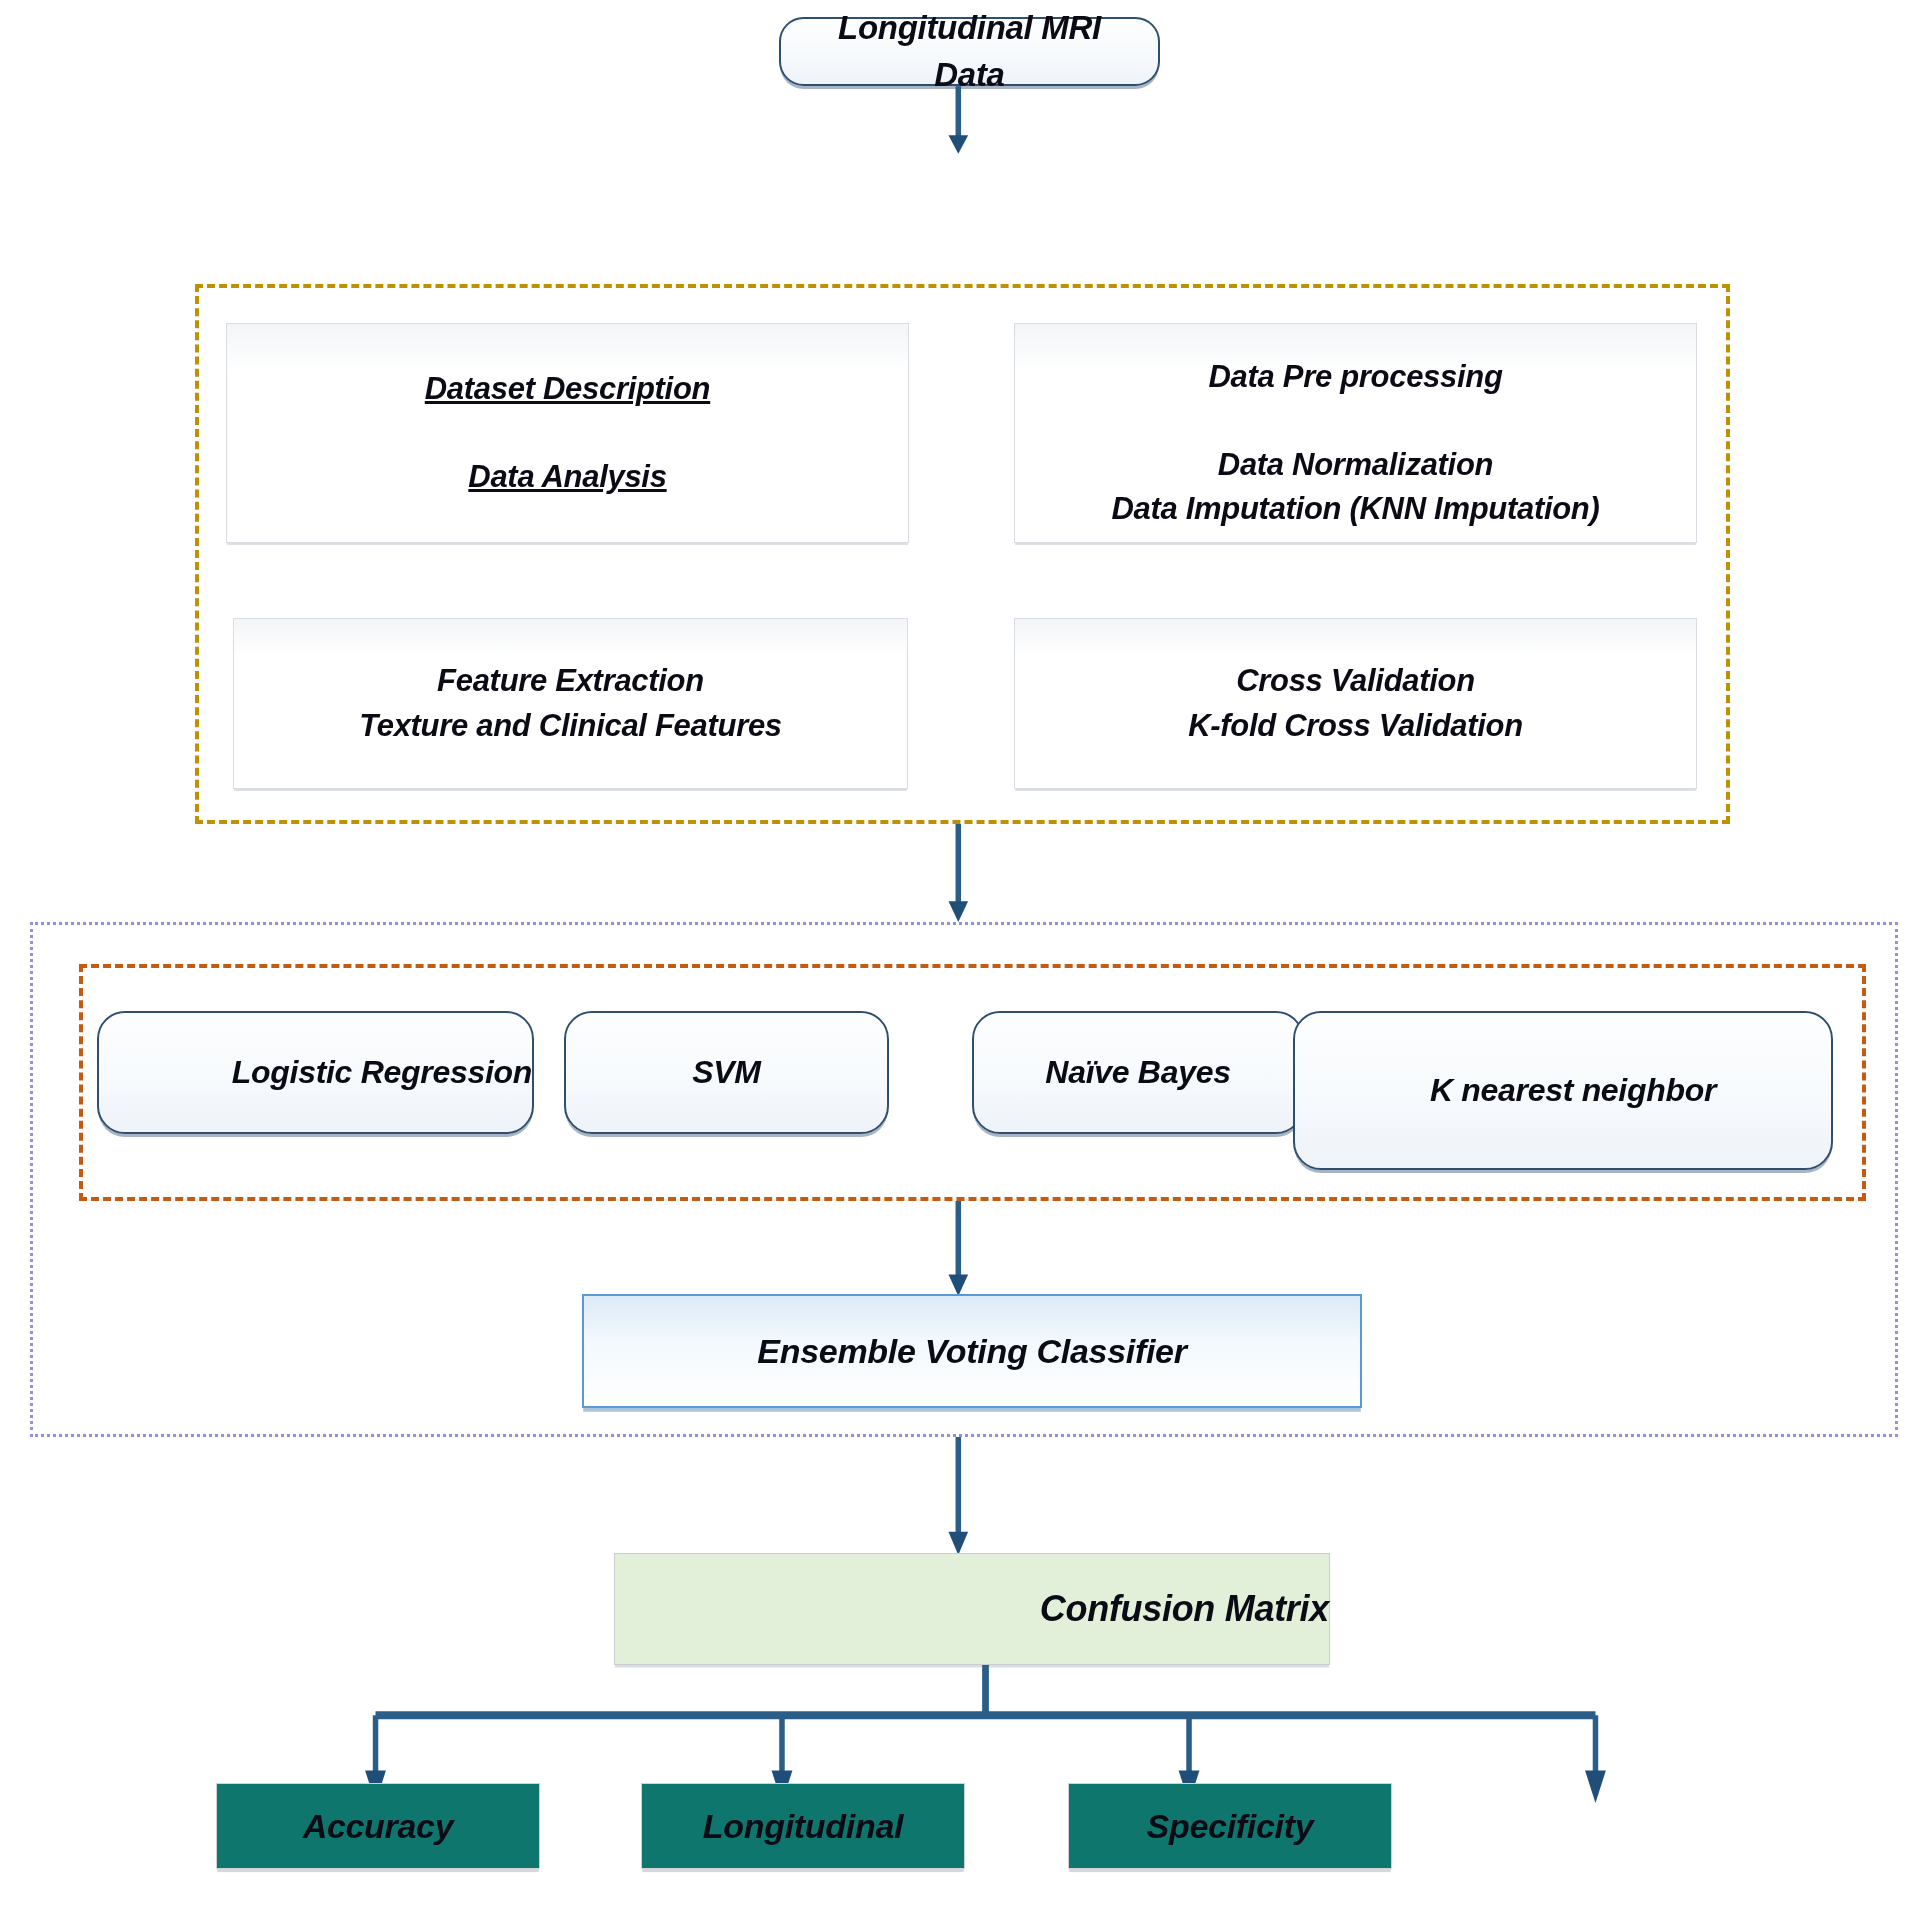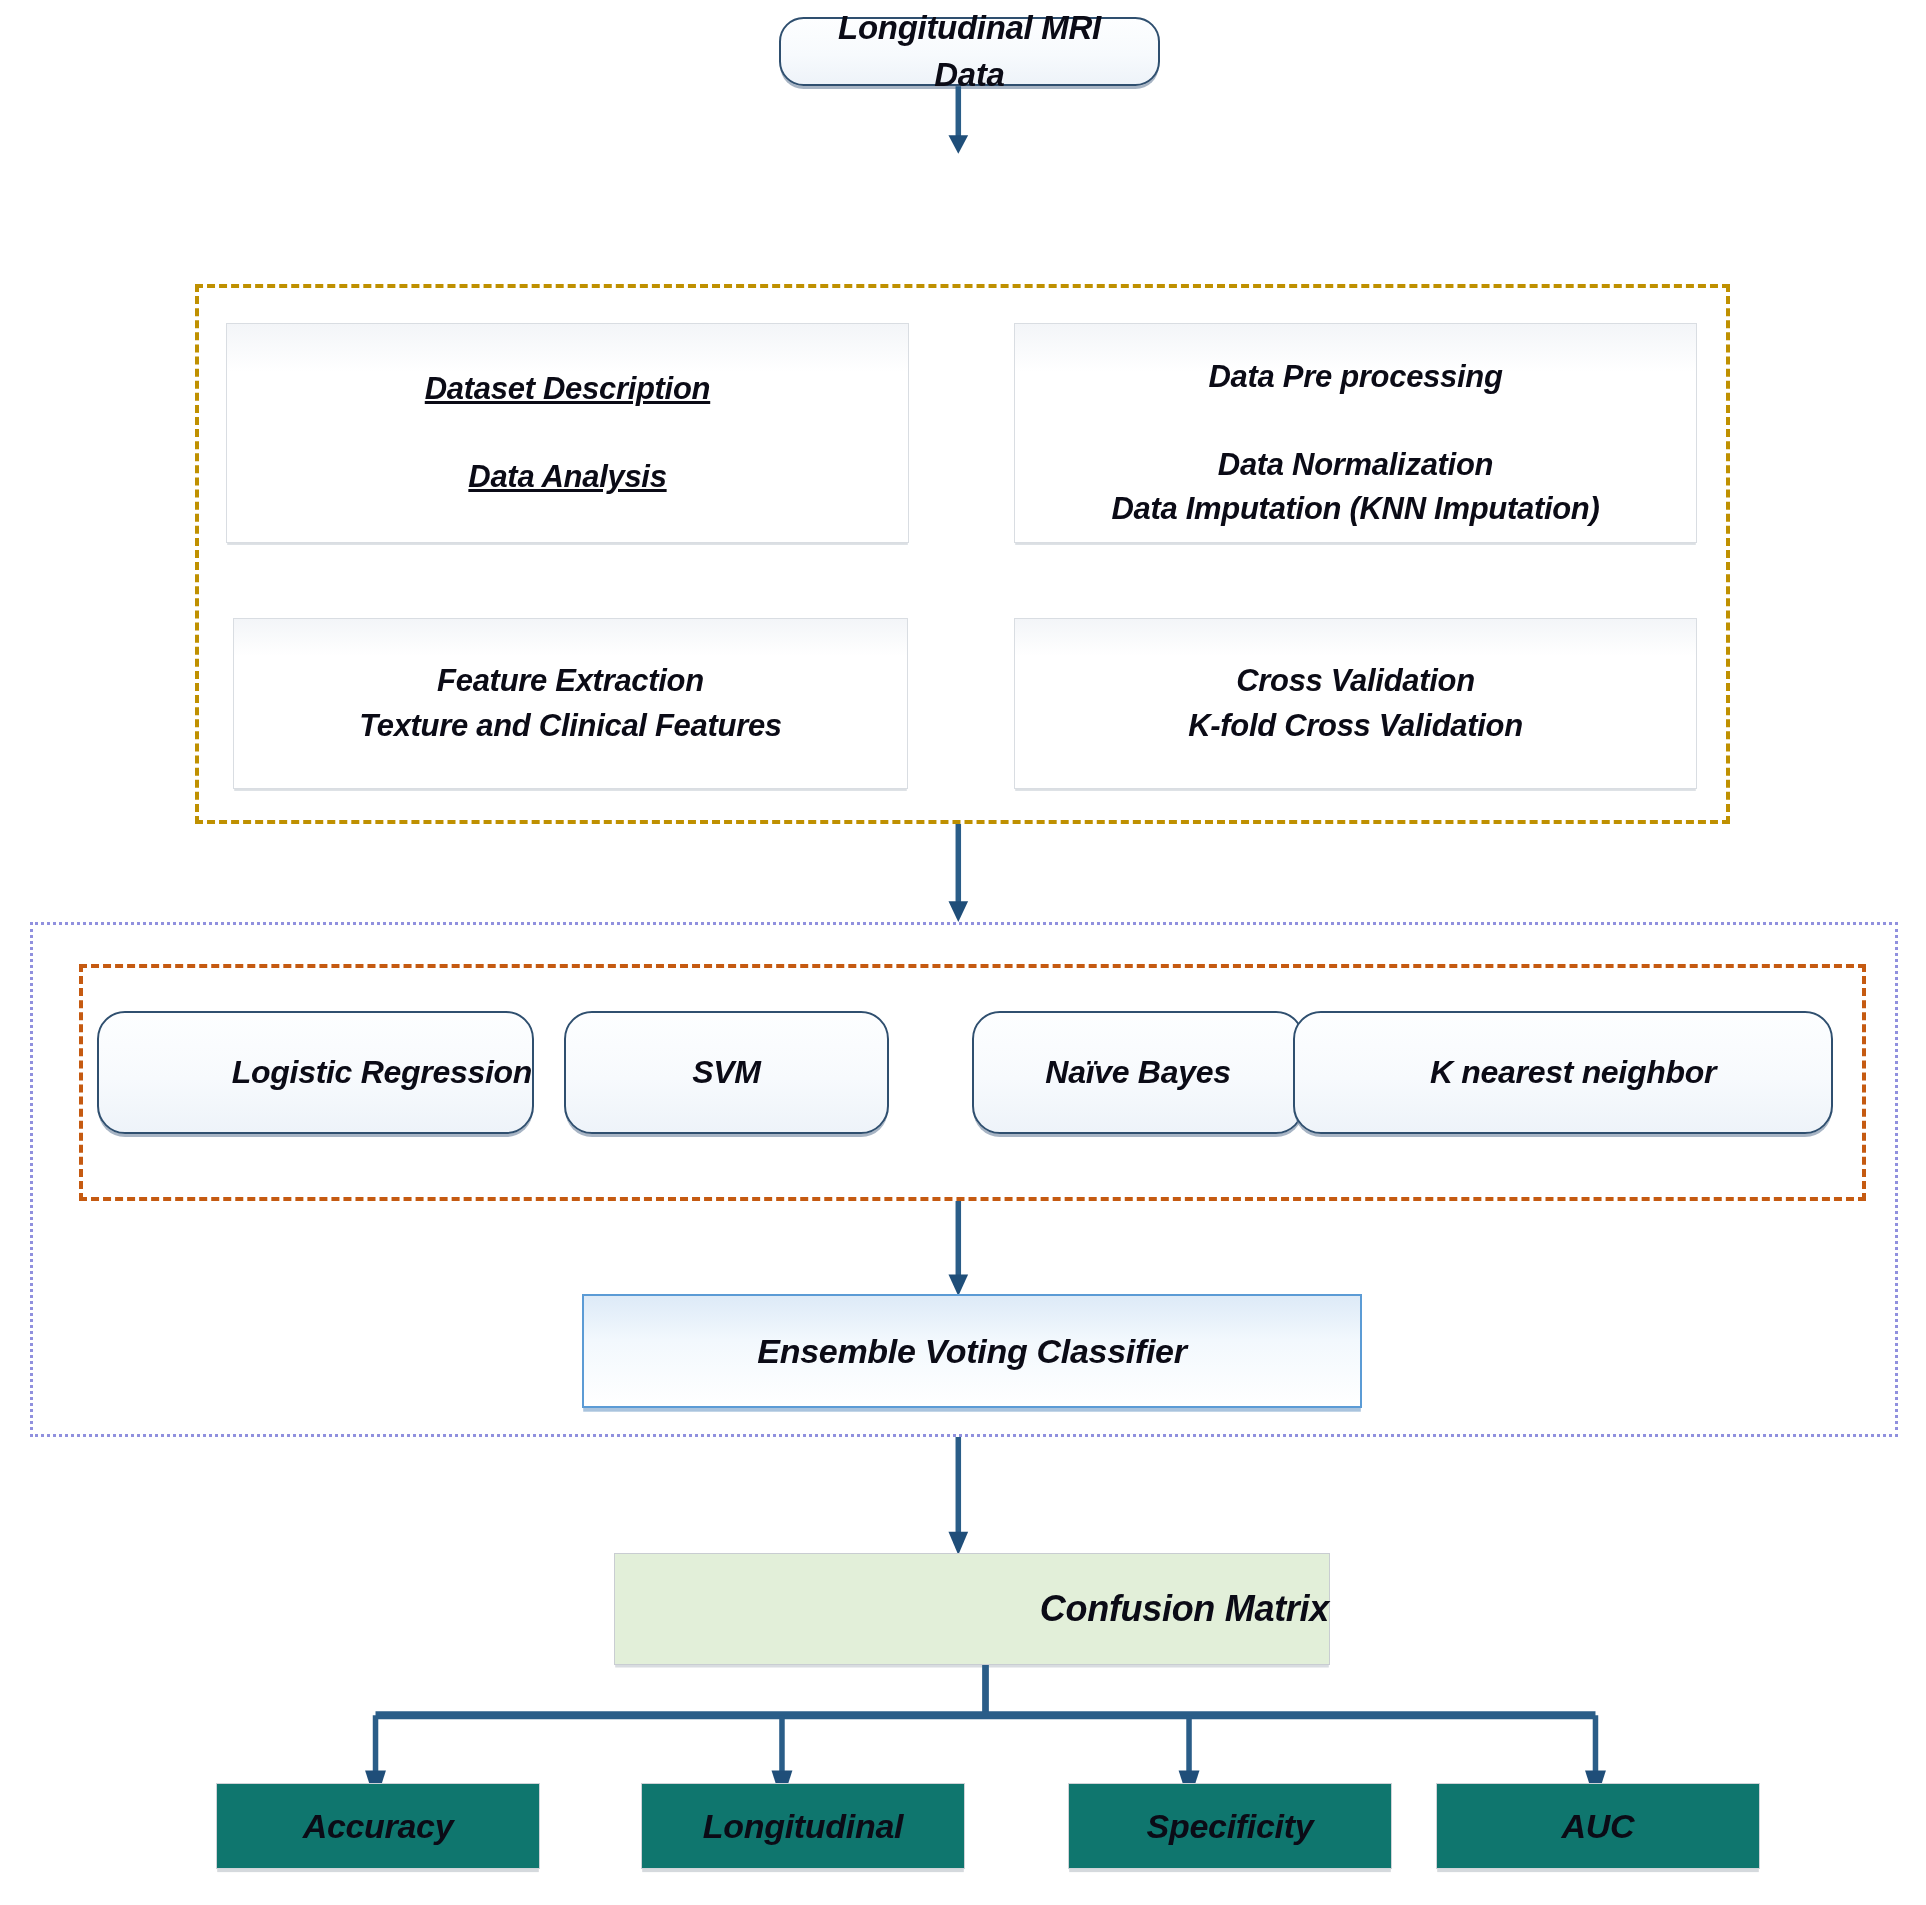--- a/index.html
+++ b/index.html
@@ -175,21 +175,21 @@
   </div>
 
   <div class="pill" style="left:564px; top:1011px; width:325px; height:123px;">
     <span class="node-text" style="font-size:32px;">SVM</span>
   </div>
 
   <div class="pill" style="left:972px; top:1011px; width:332px; height:123px;">
     <span class="node-text" style="font-size:32px;">Naïve Bayes</span>
   </div>
 
-  <div class="pill" style="left:1293px; top:1011px; width:540px; height:123px;padding-left:20px;">
+  <div class="pill" style="left:1293px; top:1011px; width:540px; height:159px;padding-left:20px;">
     <span class="node-text" style="font-size:32px;">K nearest neighbor</span>
   </div>
 
   <div class="conn" style="left:946px; top:1201px; width:24.6px; height:95px;">
     <svg width="24.6" height="95" viewBox="0 0 40 155">
       <line x1="20" y1="0" x2="20" y2="126" stroke="#2A5D88" stroke-width="9"></line>
       <polygon points="4,120 36,120 20,155" fill="#1F4E79"></polygon>
     </svg>
   </div>
 
@@ -234,18 +234,15 @@
   </div>
 
   <div class="rect-metric" style="left:641px; top:1783px; width:324px; height:86px;">
     <span class="node-text" style="font-size:34px;">Longitudinal</span>
   </div>
 
   <div class="rect-metric" style="left:1068px; top:1783px; width:324px; height:86px;">
     <span class="node-text" style="font-size:34px;">Specificity</span>
   </div>
 
-  <div class="rect-metric" style="left:1436px; top:1783px; width:324px; height:86px;">
-    <span class="node-text" style="font-size:34px;">AUC</span>
-  </div>
 
 </div>
 
 
 </body></html>

